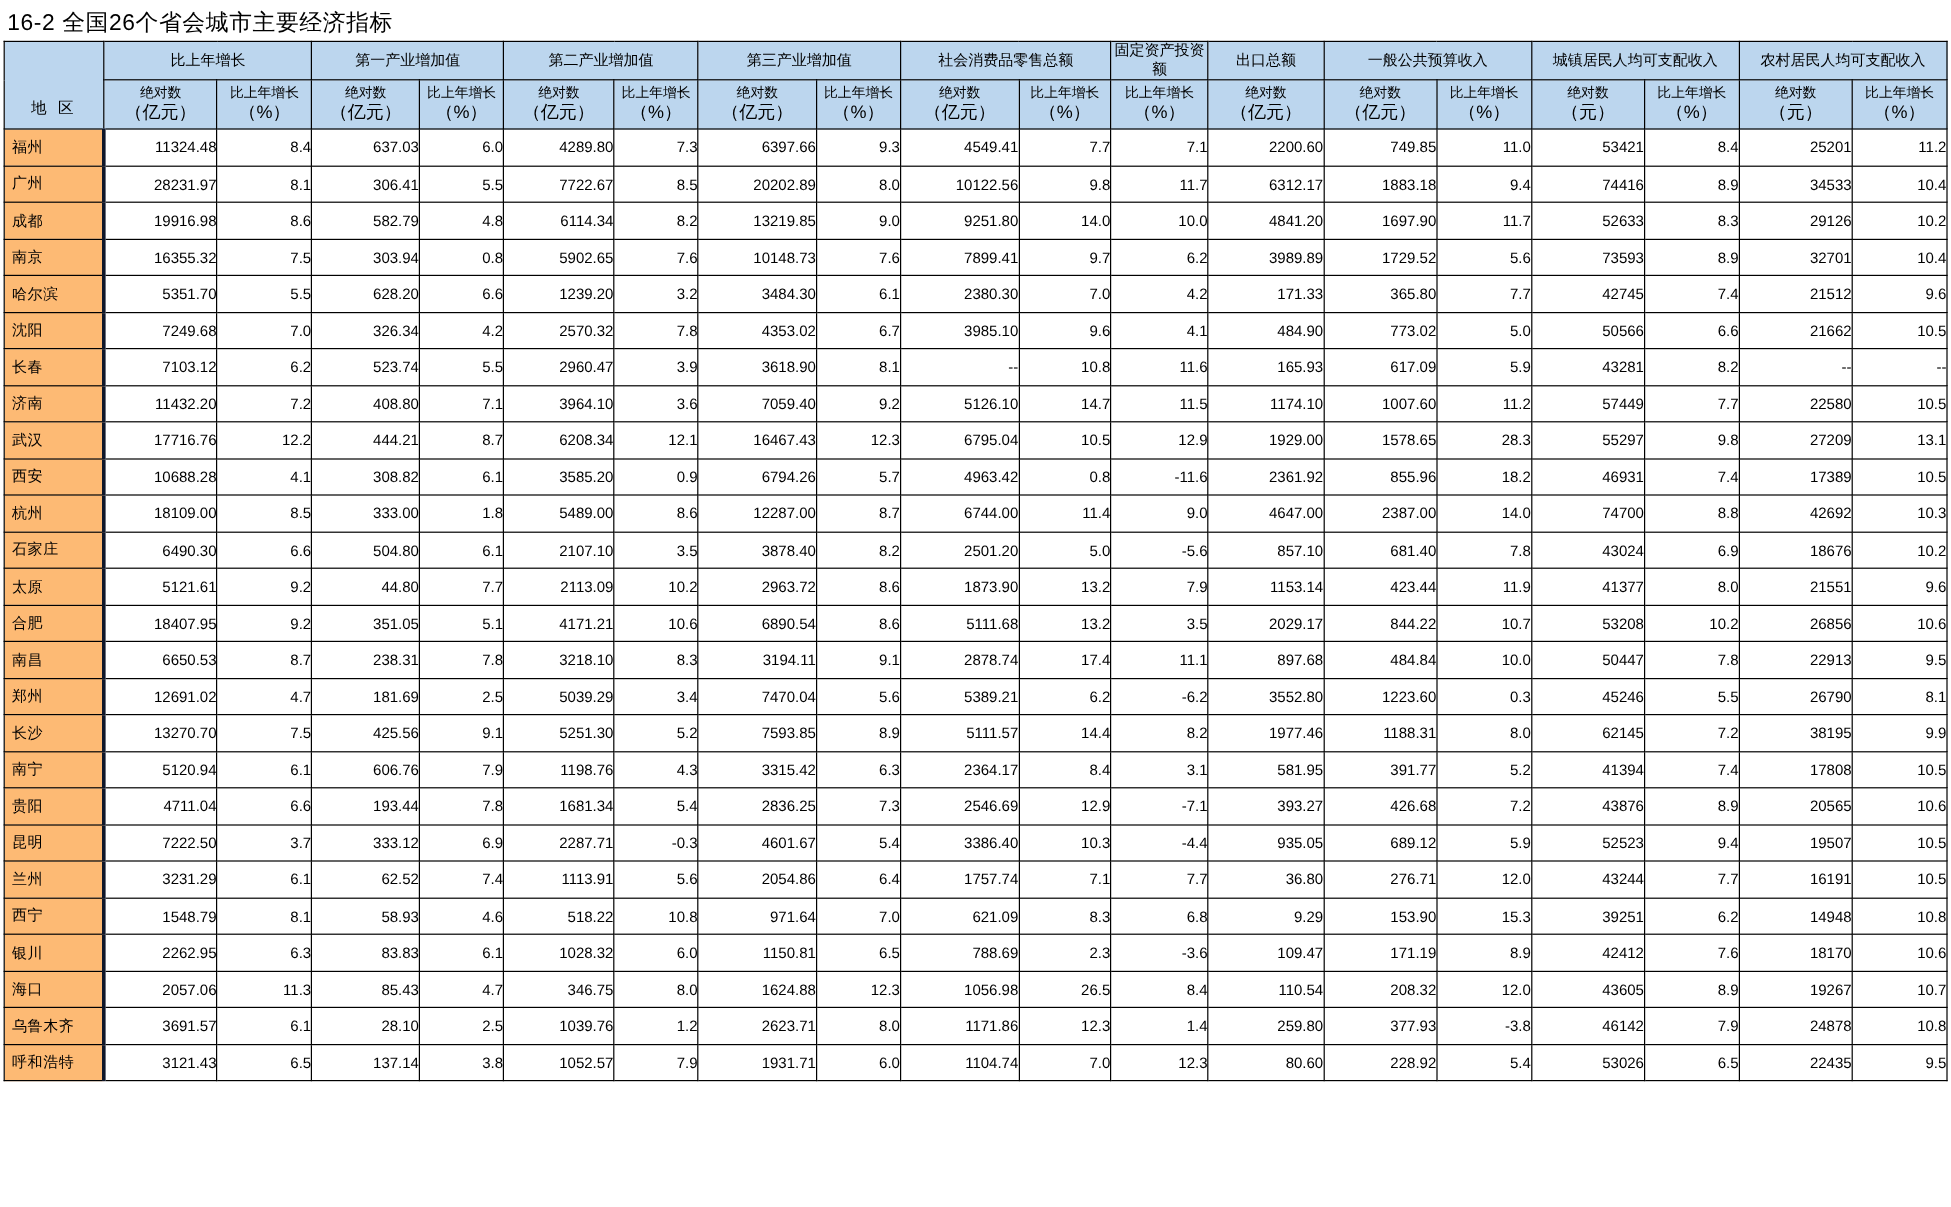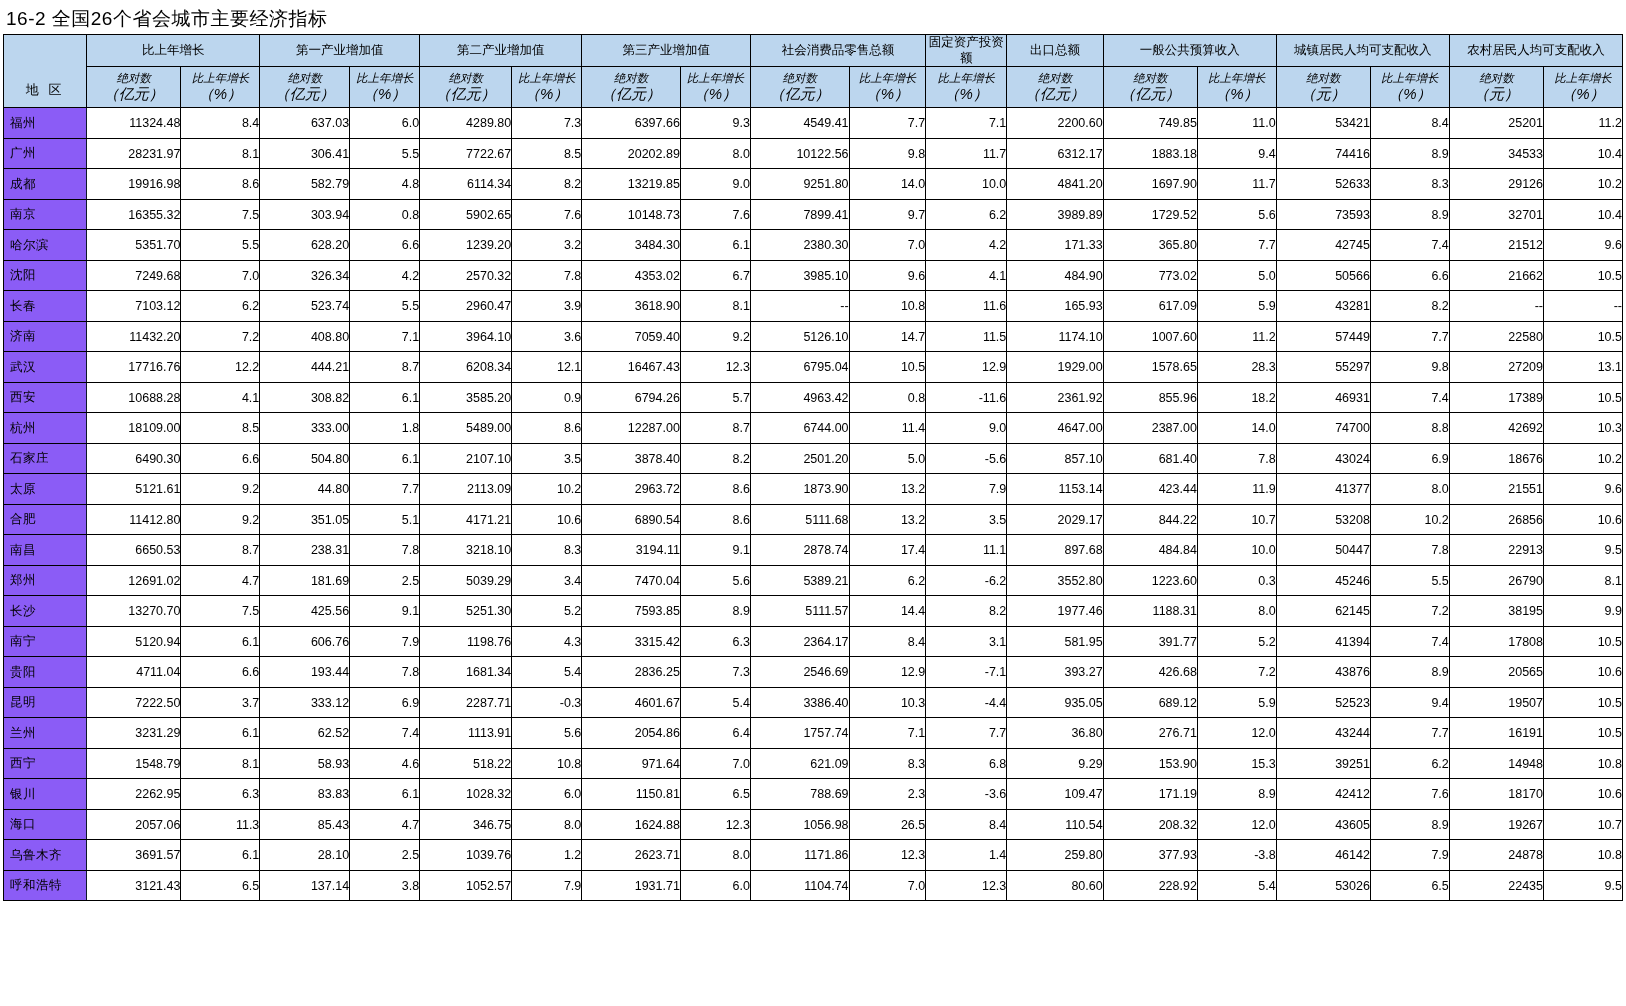--- a/index.html
+++ b/index.html
@@ -53,21 +53,20 @@
     vertical-align: middle;
     padding: 3px 1px;
   }
   thead th.grp {
     font-size: 12.5px;
     height: 26px;
   }
   thead th.sub {
     font-size: 11.5px;
     height: 40px;
-    font-style: italic;
   }
   thead th.region {
     font-size: 13px;
     letter-spacing: 3px;
     vertical-align: bottom;
     padding-bottom: 9px;
     text-align: center;
   }
   thead th .u {
     display: block;
@@ -79,26 +78,26 @@
     text-align: right;
     padding-right: 9px;
     vertical-align: middle;
     border-left: none;
     border-right: none;
     border-top: none;
     border-bottom: none;
     background: #ffffff;
   }
   tbody td.region {
-    background: #8b5cf6;
+    background: #fdba74;
     text-align: left;
     padding-left: 6px;
     padding-right: 2px;
     border-left: 1px solid #000000;
-    border-right: 1px solid #0f172a;
+    border-right: 3px solid #0f172a;
     letter-spacing: 0.5px;
   }
   tbody tr:last-child td {
     border-bottom: 1px solid #000000;
   }
   tbody td.last {
     border-right: 1px solid #000000;
   }
 </style>
 </head>
@@ -488,21 +487,21 @@
           <td>1153.14</td>
           <td>423.44</td>
           <td>11.9</td>
           <td>41377</td>
           <td>8.0</td>
           <td>21551</td>
           <td class="last">9.6</td>
         </tr>
         <tr>
           <td class="region">合肥</td>
-          <td>11412.80</td>
+          <td>18407.95</td>
           <td>9.2</td>
           <td>351.05</td>
           <td>5.1</td>
           <td>4171.21</td>
           <td>10.6</td>
           <td>6890.54</td>
           <td>8.6</td>
           <td>5111.68</td>
           <td>13.2</td>
           <td>3.5</td>

